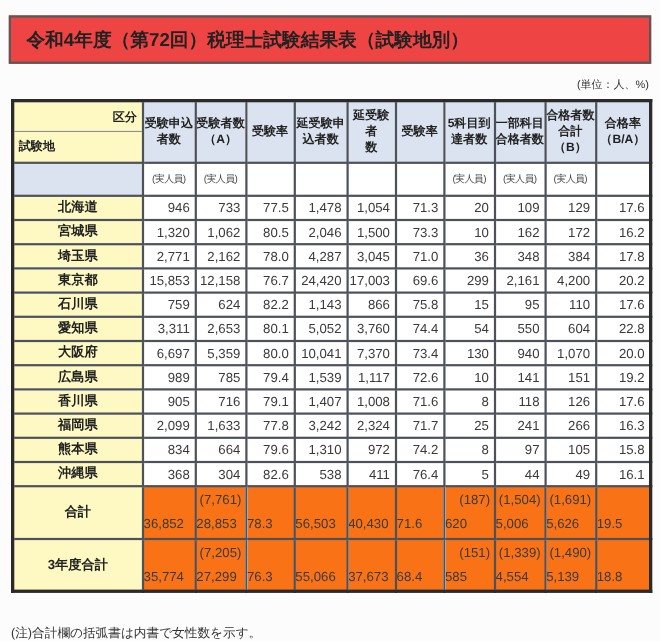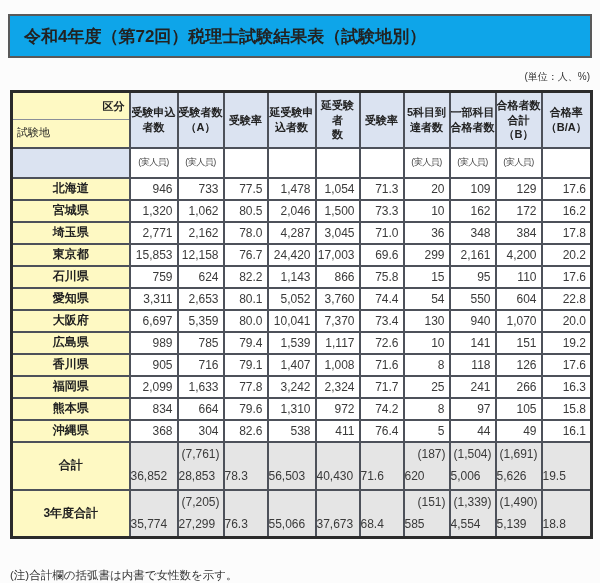--- a/index.html
+++ b/index.html
@@ -8,21 +8,21 @@
     width: 600px; height: 583px;
     background: #fcfcfc;
     font-family: "Liberation Sans", sans-serif;
     color: #333;
     position: relative;
   }
 
   .title-box {
     position: absolute; left: 8px; top: 14px;
     width: 584px; height: 44px;
-    background: #0ea5e9;
+    background: #ef4444;
     border: 2px solid #595959;
     display: flex; align-items: center;
     padding-left: 14px;
     font-size: 17px; font-weight: bold; color: #222;
   }
 
   .unit-note {
     position: absolute; top: 70px; right: 10px;
     font-size: 10px; color: #333; text-align: right;
   }
@@ -53,21 +53,21 @@
 
   th.corner-cell { background: #fef9c3; padding: 0; height: 56px; vertical-align: top; }
   .corner-top {
     height: 27px; display: flex; align-items: center; justify-content: flex-end;
     padding-right: 4px; border-bottom: 1px solid #8a8f99;
     font-size: 11px; font-weight: bold; color: #222;
   }
   .corner-bottom {
     height: 25px; display: flex; align-items: center; justify-content: flex-start;
     padding-left: 4px;
-    font-size: 11px; font-weight: normal; color: #222;
+    font-size: 11px; font-weight: bold; color: #222;
   }
 
   tr.unit-row td { height: 30px; background: #ffffff; }
   tr.unit-row td.unit-cell {
     font-size: 9px; color: #444; text-align: center; vertical-align: middle;
     letter-spacing: -0.5px;
   }
   tr.unit-row td.row-head-blank { background: #dbe3f1; }
 
   td.row-head {
@@ -77,21 +77,21 @@
   }
   tr.data-row td { height: 22px; }
   tr.data-row td.num {
     text-align: right; vertical-align: middle;
     padding-right: 4px;
     background: #ffffff;
   }
 
   tr.total-row td { height: 48px; }
   tr.total-row td.row-head { font-weight: 600; }
-  td.total-cell { vertical-align: top; background: #e5e5e5; }
+  td.total-cell { vertical-align: top; background: #f97316; }
   .paren-line {
     height: 23px; line-height: 23px;
     text-align: right; padding-right: 3px;
     font-size: 12px; color: #3a3a3a;
   }
   .value-line {
     height: 21px; line-height: 21px;
     text-align: left; padding-right: 4px;
     font-size: 12px; color: #3a3a3a;
   }

